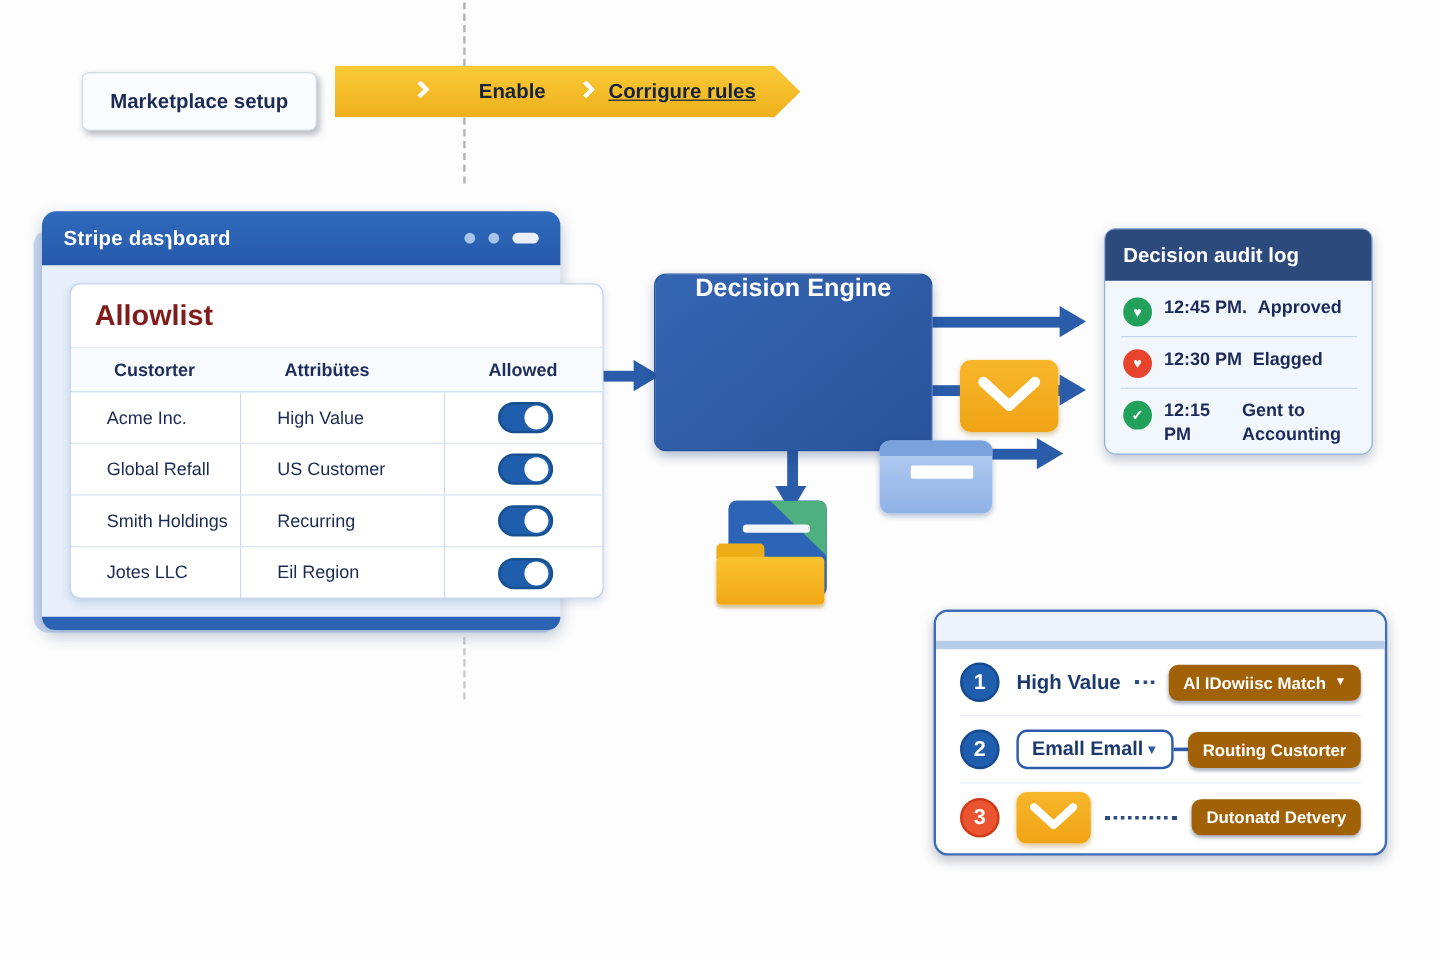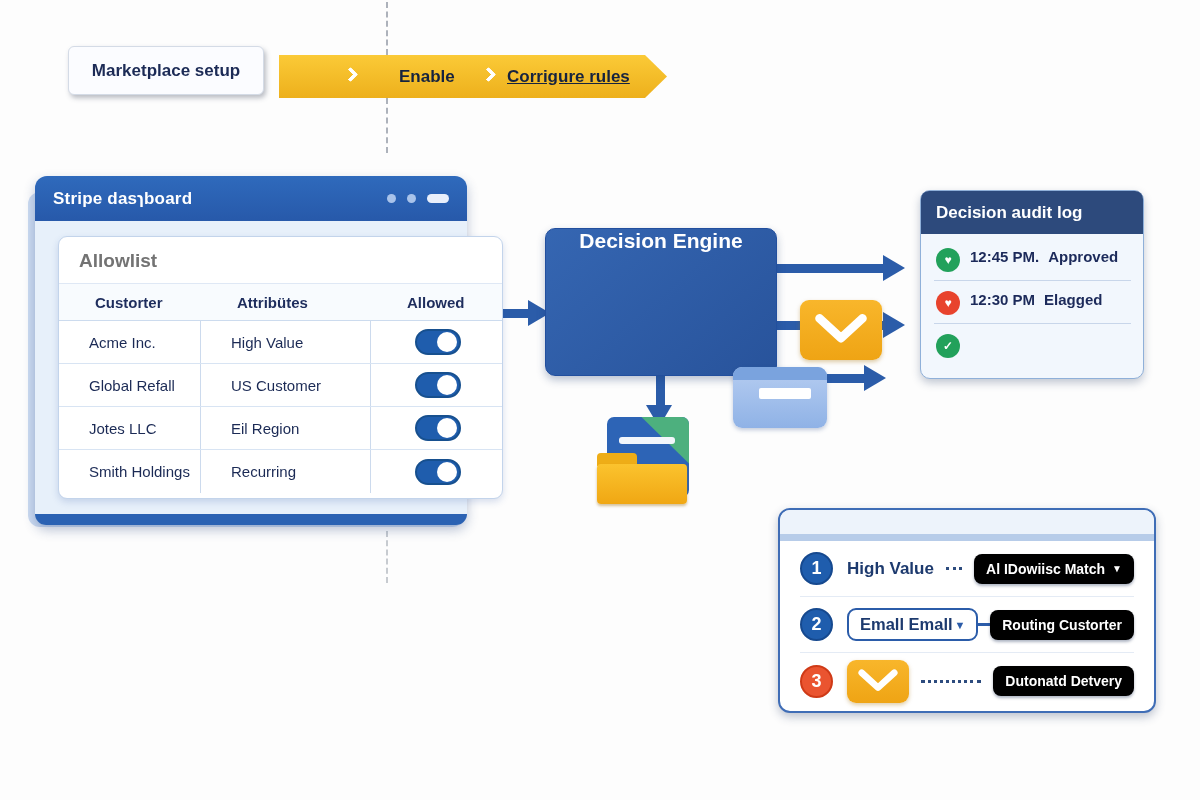--- a/index.html
+++ b/index.html
@@ -7,21 +7,21 @@
          font-family:"Liberation Sans", sans-serif; }
   .stage { position:relative; width:1200px; height:800px; background:#fdfdfd; }
 
   
   .vline { position:absolute; left:386px; width:0; border-left:2px dashed #939aa5; opacity:.75; }
   .vline.seg1 { top:2px;   height:53px; }
   .vline.seg2 { top:98px;  height:55px; }
   .vline.seg3 { top:531px; height:52px; opacity:.5; }
 
   
-  .step-box { position:absolute; left:68px; top:46px; width:196px; height:49px;
+  .step-box { position:absolute; left:68px; top:60px; width:196px; height:49px;
               background:#fbfcff; border:1px solid #d4dbe6; border-radius:6px;
               box-shadow:2px 3px 5px rgba(60,70,90,.35);
               display:flex; align-items:center; justify-content:center;
               font-size:17px; font-weight:700; color:#1c2b56; z-index:3; }
   .arrow-banner { position:absolute; left:279px; top:55px; width:388px; height:43px;
               background:linear-gradient(#fbca37,#edb01c);
               clip-path:polygon(0 0, calc(100% - 22px) 0, 100% 50%, calc(100% - 22px) 100%, 0 100%);
               z-index:2; }
   .arrow-banner .lbl { position:absolute; top:0; height:43px; display:flex; align-items:center;
               font-size:17px; font-weight:700; color:#16233f; }
@@ -45,21 +45,21 @@
   .win-ctrls { display:flex; align-items:center; gap:11px; }
   .dot  { width:9px; height:9px; border-radius:50%; background:#a9c3ea; }
   .pillbtn { width:22px; height:9px; border-radius:5px; background:#e9effb; }
   .win-bottom { position:absolute; bottom:0; left:0; right:0; height:11px;
                 background:#2b62b3; border-radius:0 0 12px 12px; }
 
   
   .card { position:absolute; left:58px; top:236px; width:445px; height:263px;
           background:#ffffff; border:1.5px solid #c3d4eb; border-radius:9px;
           box-shadow:0 3px 7px rgba(40,80,160,.18); z-index:4; overflow:hidden; }
-  .card-title { padding:13px 20px 11px 20px; font-size:19px; font-weight:700; color:#737373;
+  .card-title { padding:13px 20px 11px 20px; font-size:24px; font-weight:700; color:#7f1d1d;
                 border-bottom:1px solid #dfe8f5; }
   .thead, .trow { display:grid; grid-template-columns:142px 170px 1fr; align-items:center; }
   .thead { height:37px; font-size:15px; font-weight:700; color:#1e2d5d;
            background:#f8fbfe; border-bottom:1px solid #ccdbee; }
   .thead > div { padding-left:36px; }
   .trow { height:43px; font-size:15px; font-weight:500; color:#1b2a55;
           border-bottom:1px solid #d8e4f3; }
   .trow:last-child { border-bottom:none; }
   .trow > div { padding-left:20px; height:100%; display:flex; align-items:center;margin-left:10px; }
   .trow .c1, .trow .c2 { border-right:1px solid #ccdaed; }
@@ -140,21 +140,21 @@
   .rules-body  { padding:0 20px; }
   .rrow { display:flex; align-items:center; height:56px; }
   .rrow.divided { border-bottom:1px solid #e4ebf5; }
   .numbadge { width:33px; height:33px; border-radius:50%; flex:0 0 auto;
               background:#1f5dad; border:2.5px solid #16498f; color:#fff;
               display:flex; align-items:center; justify-content:center;
               font-size:18px; font-weight:700; }
   .numbadge.orange { background:#ea5430; border-color:#cf3a17; }
   .rlabel { margin-left:14px; font-size:17px; font-weight:700; color:#1d3a6e; }
   .leader { flex:1; border-top:3px dotted #2d4c7e; margin:0 12px; height:0; }
-  .pill { background:#000000; border-radius:8px; padding:7px 12px;
+  .pill { background:#a16207; border-radius:8px; padding:7px 12px;
           color:#ffffff; font-size:14px; font-weight:700; white-space:nowrap;
           box-shadow:0 2px 3px rgba(20,40,80,.35);
           display:flex; align-items:center; gap:7px; }
   .pill .caret { font-size:10px; }
   .dropdown { margin-left:14px; width:168px; border:2.5px solid #2b5ca9; border-radius:9px;
               background:#fff; padding:5px 11px; display:flex; align-items:center;
               justify-content:space-between; font-size:16.5px; font-weight:700; color:#1d3a6e; }
   .dropdown .caret { color:#2b5ca9; font-size:11px; }
   .connector { width:16px; height:3px; background:#2b5ca9; }
   .env-sm { width:62px; height:43px; margin-left:14px; flex:0 0 auto; }
@@ -210,31 +210,31 @@
     <div class="trow">
       <div class="c1">Global Refall</div>
       <div class="c2">US Customer</div>
       <div>
           <span class="toggle">
             <span class="knob"></span>
           </span>
         </div>
     </div>
     <div class="trow">
-      <div class="c1">Jotes LLC</div>
-      <div class="c2">Eil Region</div>
+      <div class="c1">Smith Holdings</div>
+      <div class="c2">Recurring</div>
       <div>
           <span class="toggle">
             <span class="knob"></span>
           </span>
         </div>
     </div>
     <div class="trow">
-      <div class="c1">Smith Holdings</div>
-      <div class="c2">Recurring</div>
+      <div class="c1">Jotes LLC</div>
+      <div class="c2">Eil Region</div>
       <div>
           <span class="toggle">
             <span class="knob"></span>
           </span>
         </div>
     </div>
   </div>
 
   <div class="shaft-h" style="left:496px; top:309px; width:36px;"></div>
   <div class="head-r" style="left:528px; top:300px;"></div>
@@ -287,20 +287,24 @@
       </div>
       <div class="aentry divided">
         <span class="badge red">♥</span>
         <span class="atext">
           <span>12:30 PM</span>
           <span class="status">Elagged</span>
         </span>
       </div>
       <div class="aentry">
         <span class="badge green">✓</span>
+        <span class="atext">
+          <span>12:15 PM</span>
+          <span class="status">Gent to Accounting</span>
+        </span>
       </div>
     </div>
   </div>
 
   <div class="rules">
     <div class="rules-strip"></div>
     <div class="rules-band"></div>
     <div class="rules-body">
       <div class="rrow divided">
         <span class="numbadge">1</span>

